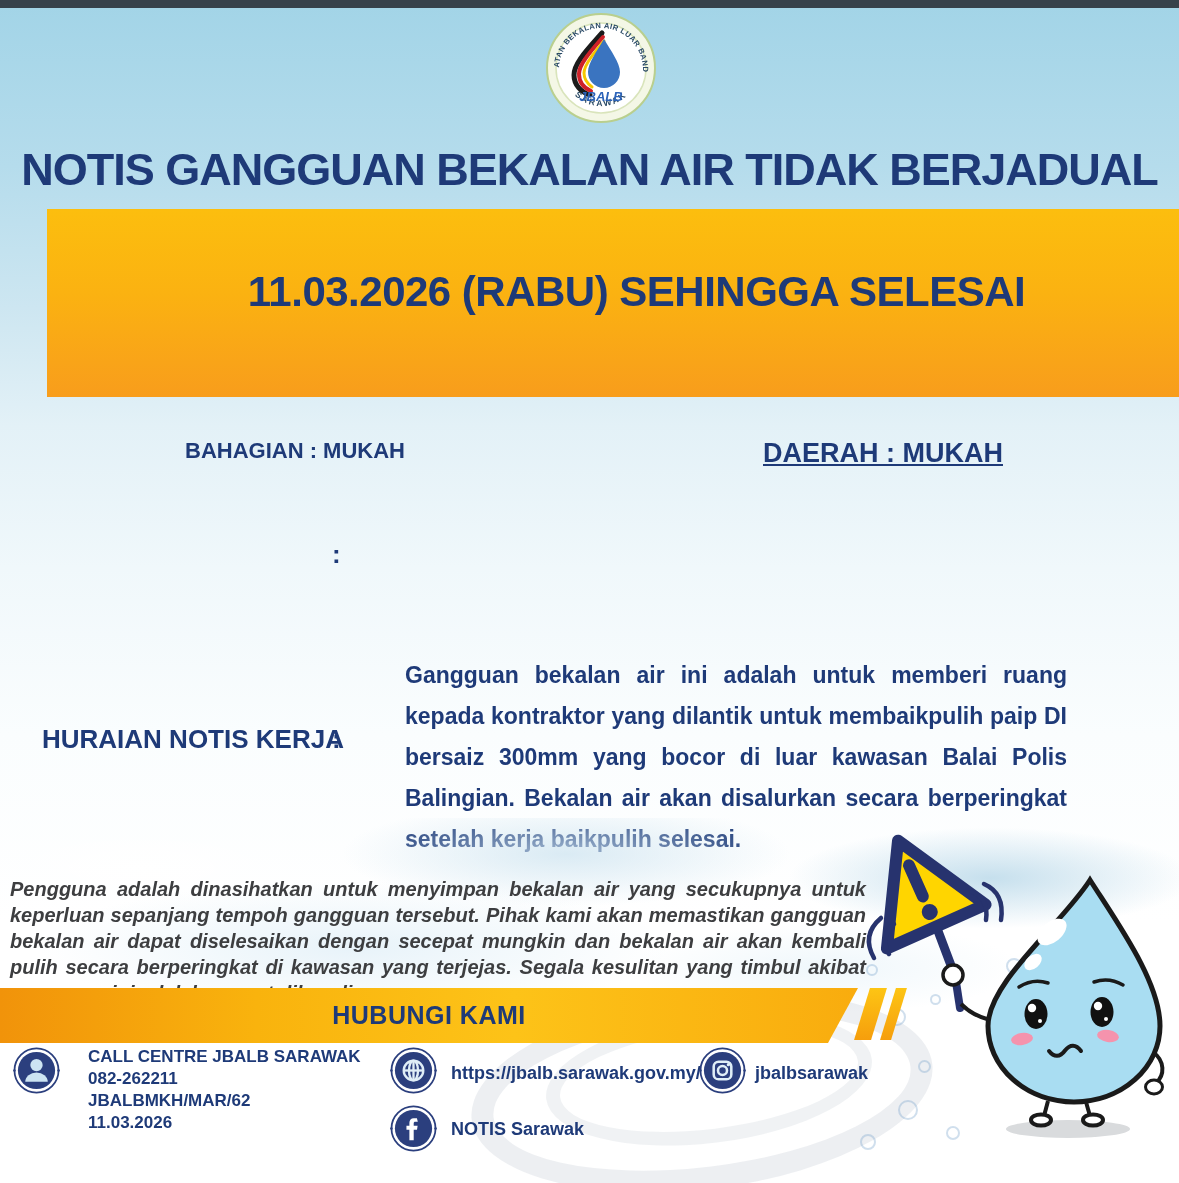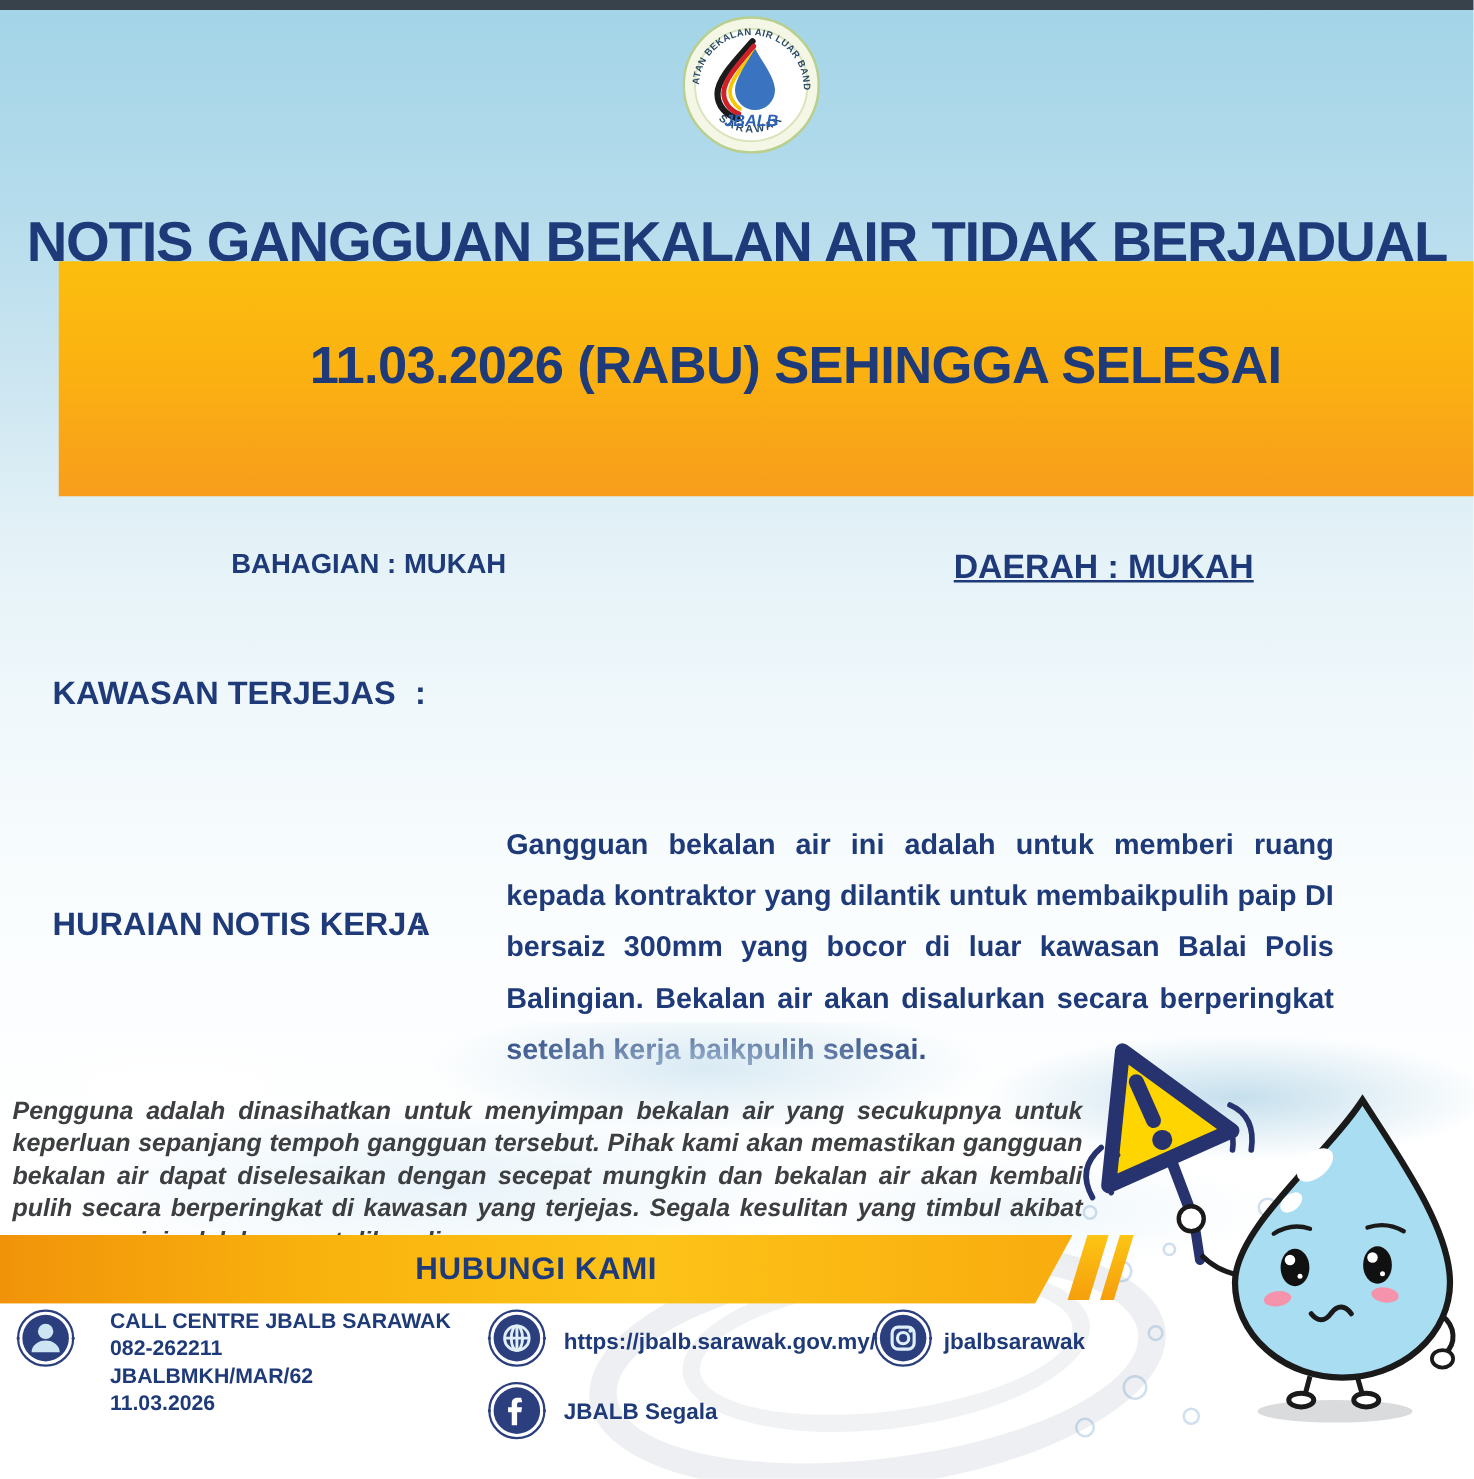--- a/index.html
+++ b/index.html
@@ -8,21 +8,21 @@
     font-family:"Liberation Sans",sans-serif;
     background:linear-gradient(180deg,#a2d4e7 0%,#b5dcec 14%,#cde6f1 26%,#e3f1f7 36%,#f0f8fb 48%,#fafdfe 62%,#ffffff 78%,#ffffff 100%);
   }
   .abs{position:absolute;}
   .navy{color:#1e3a78;}
   
   .top-bar{left:0;top:0;width:100%;height:8px;background:#37424b;}
   
   .logo{left:546px;top:13px;width:110px;height:110px;}
   
-  .title{left:0;top:144px;width:100%;text-align:center;font-size:45px;font-weight:700;letter-spacing:-1px;margin-top:24px;}
+  .title{left:0;top:144px;width:100%;text-align:center;font-size:45px;font-weight:700;letter-spacing:-1px;}
   
   .date-banner{left:0;top:209px;width:100%;height:188px;
     background:linear-gradient(180deg,#fcbe0e 0%,#fbb211 45%,#f89d1c 100%);
     display:flex;align-items:center;justify-content:center;padding-bottom:22px;box-sizing:border-box;margin-left:47px;}
   .date-banner span{font-size:42px;font-weight:700;letter-spacing:-0.5px;}
   
   .bahagian{left:185px;top:438px;font-size:22px;font-weight:700;text-align:center;}
   .daerah{left:763px;top:438px;font-size:27px;font-weight:700;text-decoration:underline;}
   
   .kawasan-label{left:42px;top:539px;font-size:26px;font-weight:700;}
@@ -102,21 +102,20 @@
 
   <div class="abs title navy">NOTIS GANGGUAN BEKALAN AIR TIDAK BERJADUAL</div>
 
   <div class="abs date-banner">
     <span class="navy">11.03.2026 (RABU) SEHINGGA SELESAI</span>
   </div>
 
   <div class="abs bahagian navy">BAHAGIAN : MUKAH</div>
   <div class="abs daerah navy">DAERAH : MUKAH</div>
 
-  <div class="abs kawasan-label navy">KAWASAN TERJEJAS</div>
   <div class="abs kawasan-colon navy">:</div>
 
   <div class="abs huraian-label navy">HURAIAN NOTIS KERJA</div>
   <div class="abs huraian-colon navy">:</div>
   <div class="abs huraian-value navy">Gangguan bekalan air ini adalah untuk memberi ruang kepada kontraktor yang dilantik untuk membaikpulih paip DI bersaiz 300mm yang bocor di luar kawasan Balai Polis Balingian. Bekalan air akan disalurkan secara berperingkat setelah kerja baikpulih selesai.</div>
 
   <div class="abs splash-band"></div>
   <div class="abs swirl swirl-1"></div>
   <div class="abs swirl swirl-2"></div>
   <div class="abs bubble" style="left:888px;top:1008px;width:14px;height:14px;"></div>
@@ -166,21 +165,21 @@
   </svg>
   <div class="abs web-text navy">https://jbalb.sarawak.gov.my/</div>
 
   <svg class="abs f-icon icon-fb" viewBox="0 0 48 48">
     <circle cx="24" cy="24" r="22.5" fill="#ffffff" stroke="#2b3f7e" stroke-width="1.8"></circle>
     <circle cx="1.5" cy="24" r="1.3" fill="#2b3f7e"></circle>
       <circle cx="46.5" cy="24" r="1.3" fill="#2b3f7e"></circle>
     <circle cx="24" cy="24" r="19" fill="#2b3f7e"></circle>
     <path d="M27.5,13.5 h-3.2 c-2.8,0 -4.5,1.8 -4.5,4.6 v3.2 h-3 v4.1 h3 v10.6 h4.4 V25.4 h3.4 l0.6,-4.1 h-4 v-2.6 c0,-1 0.5,-1.6 1.6,-1.6 h2.6 z" fill="#ffffff"></path>
   </svg>
-  <div class="abs fb-text navy">JBALB Segala</div>
+  <div class="abs fb-text navy">NOTIS Sarawak</div>
 
   <svg class="abs f-icon icon-ig" viewBox="0 0 48 48">
     <circle cx="24" cy="24" r="22.5" fill="#ffffff" stroke="#2b3f7e" stroke-width="1.8"></circle>
     <circle cx="1.5" cy="24" r="1.3" fill="#2b3f7e"></circle>
       <circle cx="46.5" cy="24" r="1.3" fill="#2b3f7e"></circle>
     <circle cx="24" cy="24" r="19" fill="#2b3f7e"></circle>
     <g fill="none" stroke="#dfeef7" stroke-width="2.6">
       <rect x="15" y="15" width="18" height="18" rx="5"></rect>
       <circle cx="24" cy="24" r="4.6"></circle>
     </g>

